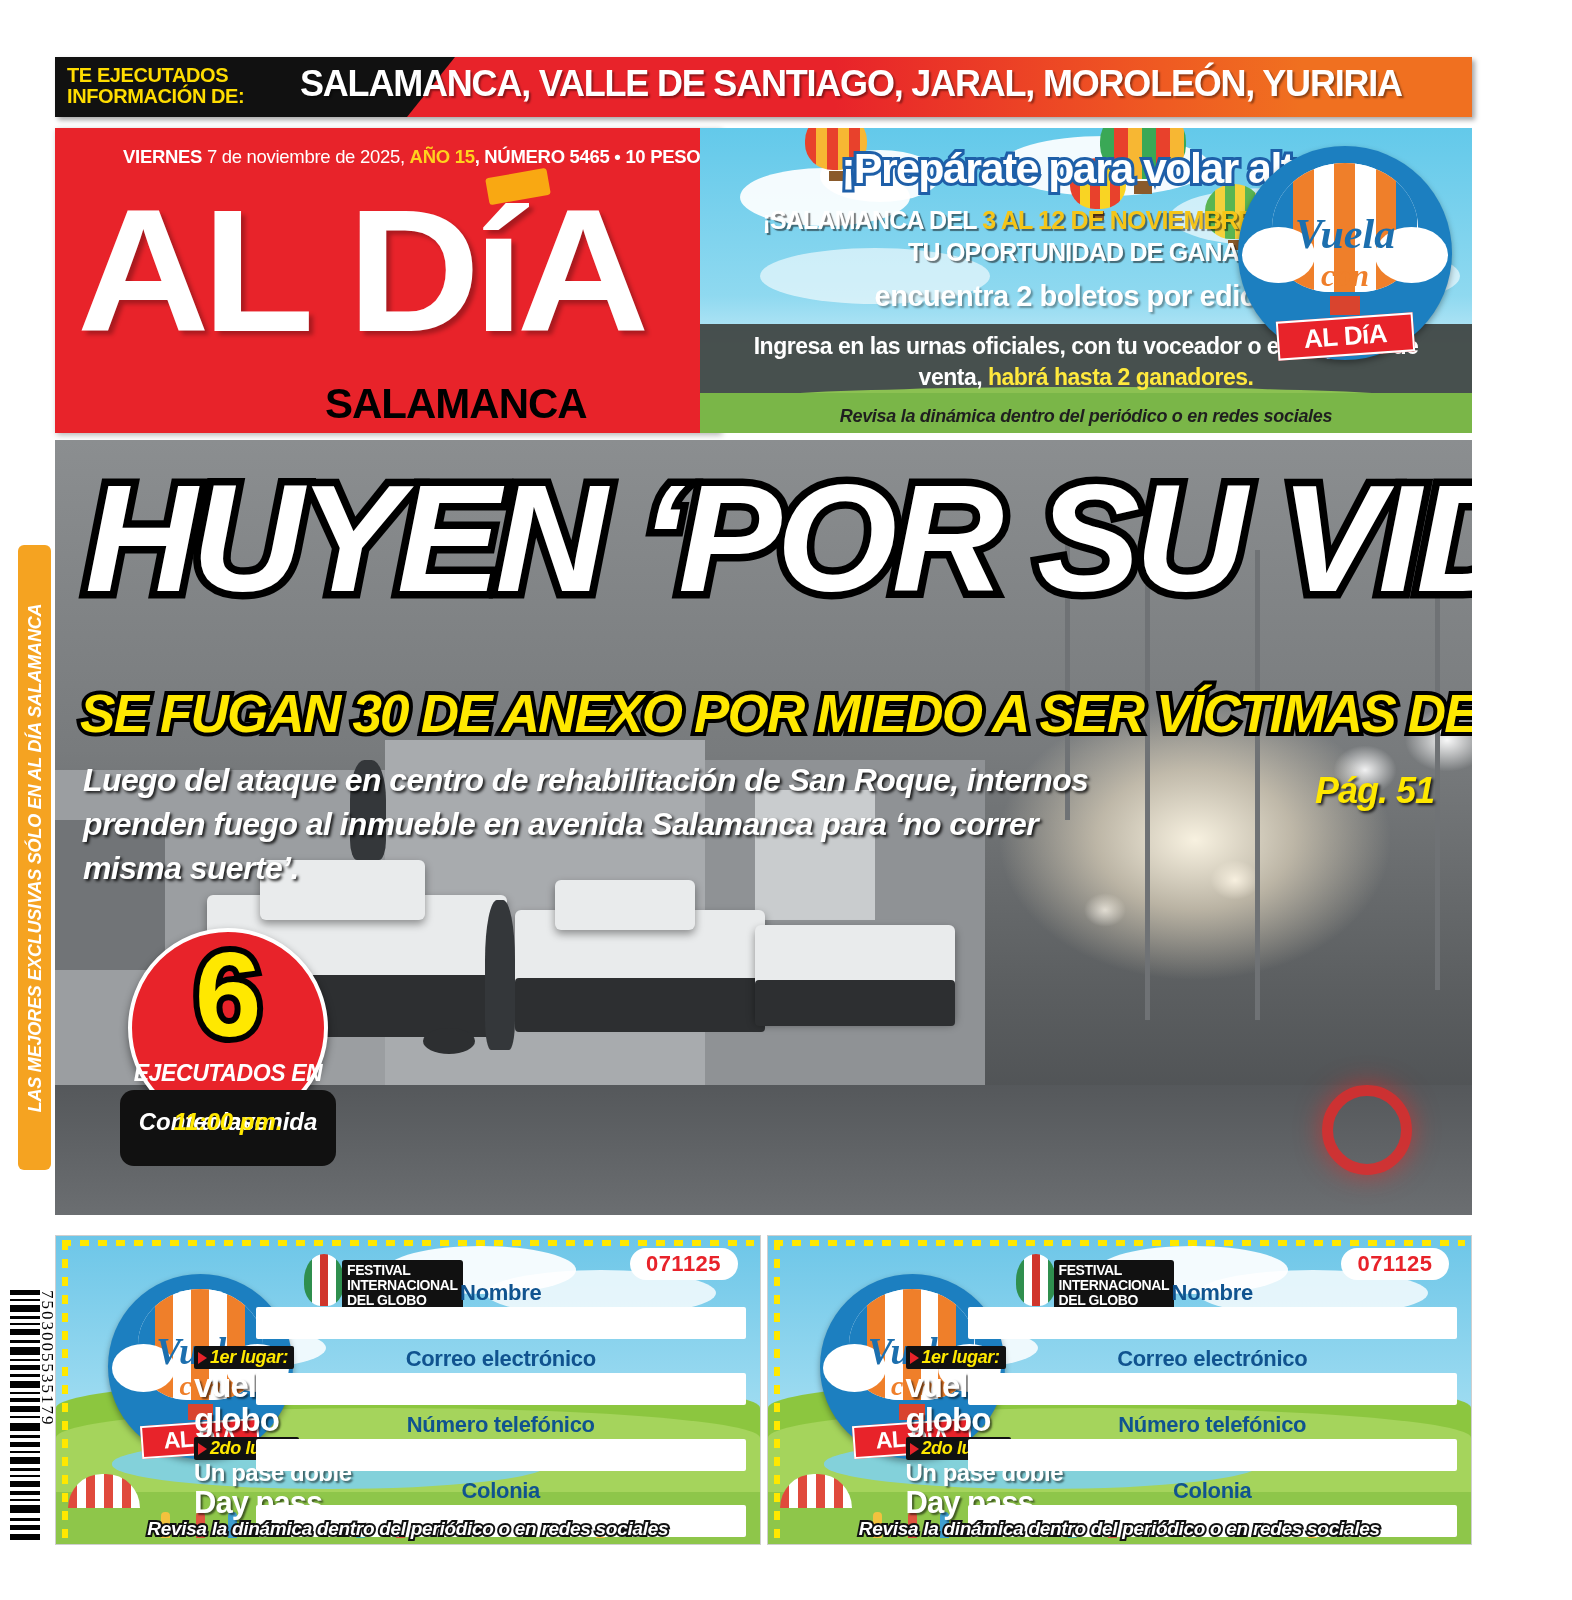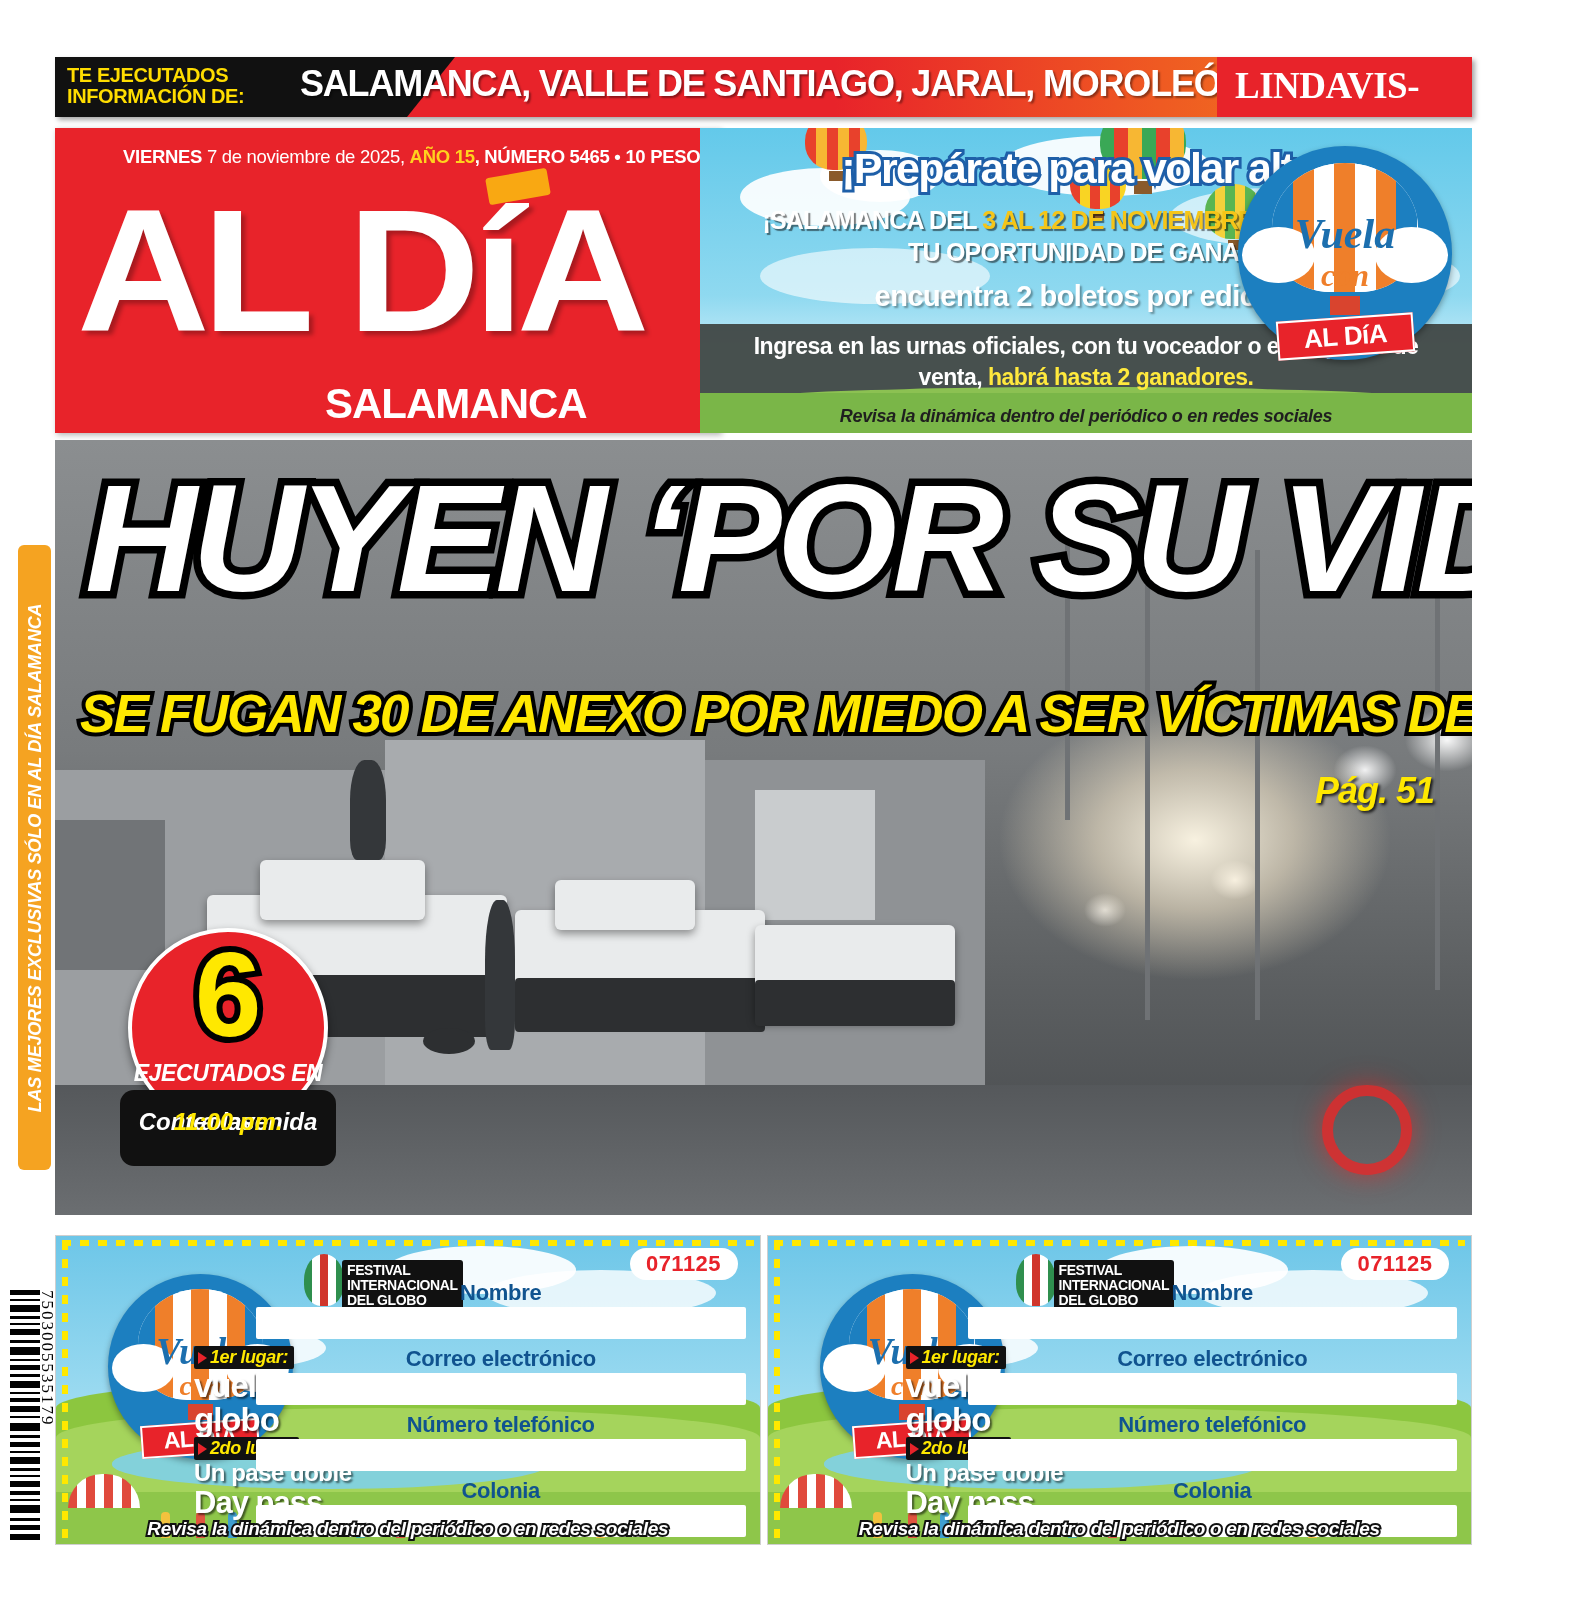--- a/index.html
+++ b/index.html
@@ -25,21 +25,21 @@
   
   .masthead{position:absolute;left:55px;top:128px;width:665px;height:305px;background:#e8232a;box-shadow:2px 2px 6px rgba(0,0,0,.3);}
   .dateline{position:absolute;left:68px;top:18px;color:#fff;font-size:18.5px;white-space:nowrap;letter-spacing:-.3px;}
   .dateline b{font-weight:bold;}
   .dateline .y{color:#ffd21e;font-weight:bold;}
   .logo{position:absolute;left:22px;top:40px;width:620px;height:205px;}
   .logo-txt{font-size:175px;font-weight:bold;color:#fff;letter-spacing:-7px;line-height:205px;
             text-shadow:4px 4px 4px rgba(0,0,0,.28);font-family:"Liberation Sans",sans-serif;
             transform:scaleX(1.05);transform-origin:left center;}
   .logo-accent{position:absolute;left:432px;top:45px;width:62px;height:27px;background:#f9a812;transform:rotate(-10deg);border-radius:3px;}
-  .logo-sal{position:absolute;left:270px;top:252px;color:#ffffff;font-size:42px;font-weight:bold;letter-spacing:-1px;}
+  .logo-sal{position:absolute;left:270px;top:252px;color:#000000;font-size:42px;font-weight:bold;letter-spacing:-1px;}
 
   
   .promo{position:absolute;left:700px;top:128px;width:772px;height:305px;overflow:hidden;background:#5ec8e8;}
   .promo-sky{position:absolute;inset:0;background:linear-gradient(#63c9ea 0%,#8fd9f0 55%,#bfe9f7 72%);}
   .cloud{position:absolute;background:#fff;border-radius:50%;opacity:.92;}
   .promo-band{position:absolute;left:0;top:196px;width:100%;height:72px;background:rgba(55,58,55,.88);}
   .promo-grass{position:absolute;left:0;bottom:0;width:100%;height:40px;background:#7ab648;}
   .promo-grass2{position:absolute;left:0;bottom:28px;width:100%;height:18px;background:#8cc152;border-radius:50%/100% 100% 0 0;}
   .p-t1{position:absolute;left:0;right:0;top:16px;text-align:center;font-size:43px;font-weight:bold;color:#fff;letter-spacing:-1.6px;
         -webkit-text-stroke:6px #1e5fa8;paint-order:stroke fill;}
@@ -165,23 +165,20 @@
 <body>
 
 <div class="top-banner">
   <div class="tb-red"></div>
   <div class="tb-black"></div>
   <div class="tb-black-txt">
     <div>TE EJECUTADOS</div>
     <div>INFORMACIÓN DE:</div>
   </div>
   <div class="tb-cities">SALAMANCA, VALLE DE SANTIAGO, JARAL, MOROLEÓN, YURIRIA</div>
-  <div class="tb-lindavis">
-    <span>LINDAVIS-</span>
-  </div>
 </div>
 
 <div class="masthead">
   <div class="dateline">
     <b>VIERNES</b><span> 7 de noviembre de 2025, </span><span class="y">AÑO 15</span><b>, NÚMERO 5465 • 10 PESOS</b>
   </div>
   <div class="logo">
     <div class="logo-txt">AL DíA</div>
   </div>
   <div class="logo-accent"></div>
@@ -276,20 +273,21 @@
     <div class="truck-dark" style="left:700px;top:540px;width:200px;height:46px;"></div>
 
     <div class="person" style="left:295px;top:320px;width:36px;height:100px;"></div>
     <div class="person" style="left:430px;top:460px;width:30px;height:150px;"></div>
 
     <div class="taillight"></div>
   </div>
 
   <div class="hl-main">HUYEN ‘POR SU VIDA’</div>
   <div class="hl-sub">SE FUGAN 30 DE ANEXO POR MIEDO A SER VÍCTIMAS DE BALACERA</div>
+  <div class="deck">Luego del ataque en centro de rehabilitación de San Roque, internos prenden fuego al inmueble en avenida Salamanca para ‘no correr misma suerte’.</div>
   <div class="pag">Pág. 51</div>
 </div>
 
 <div class="badge">
   <div class="num">6</div>
   <div class="lb">EJECUTADOS EN EL ESTADO</div>
 </div>
 <div class="conteo">
   <span><span>Conteo avenida</span><br><span>a las </span><span class="hl">11:00 pm.</span></span>
 </div>

